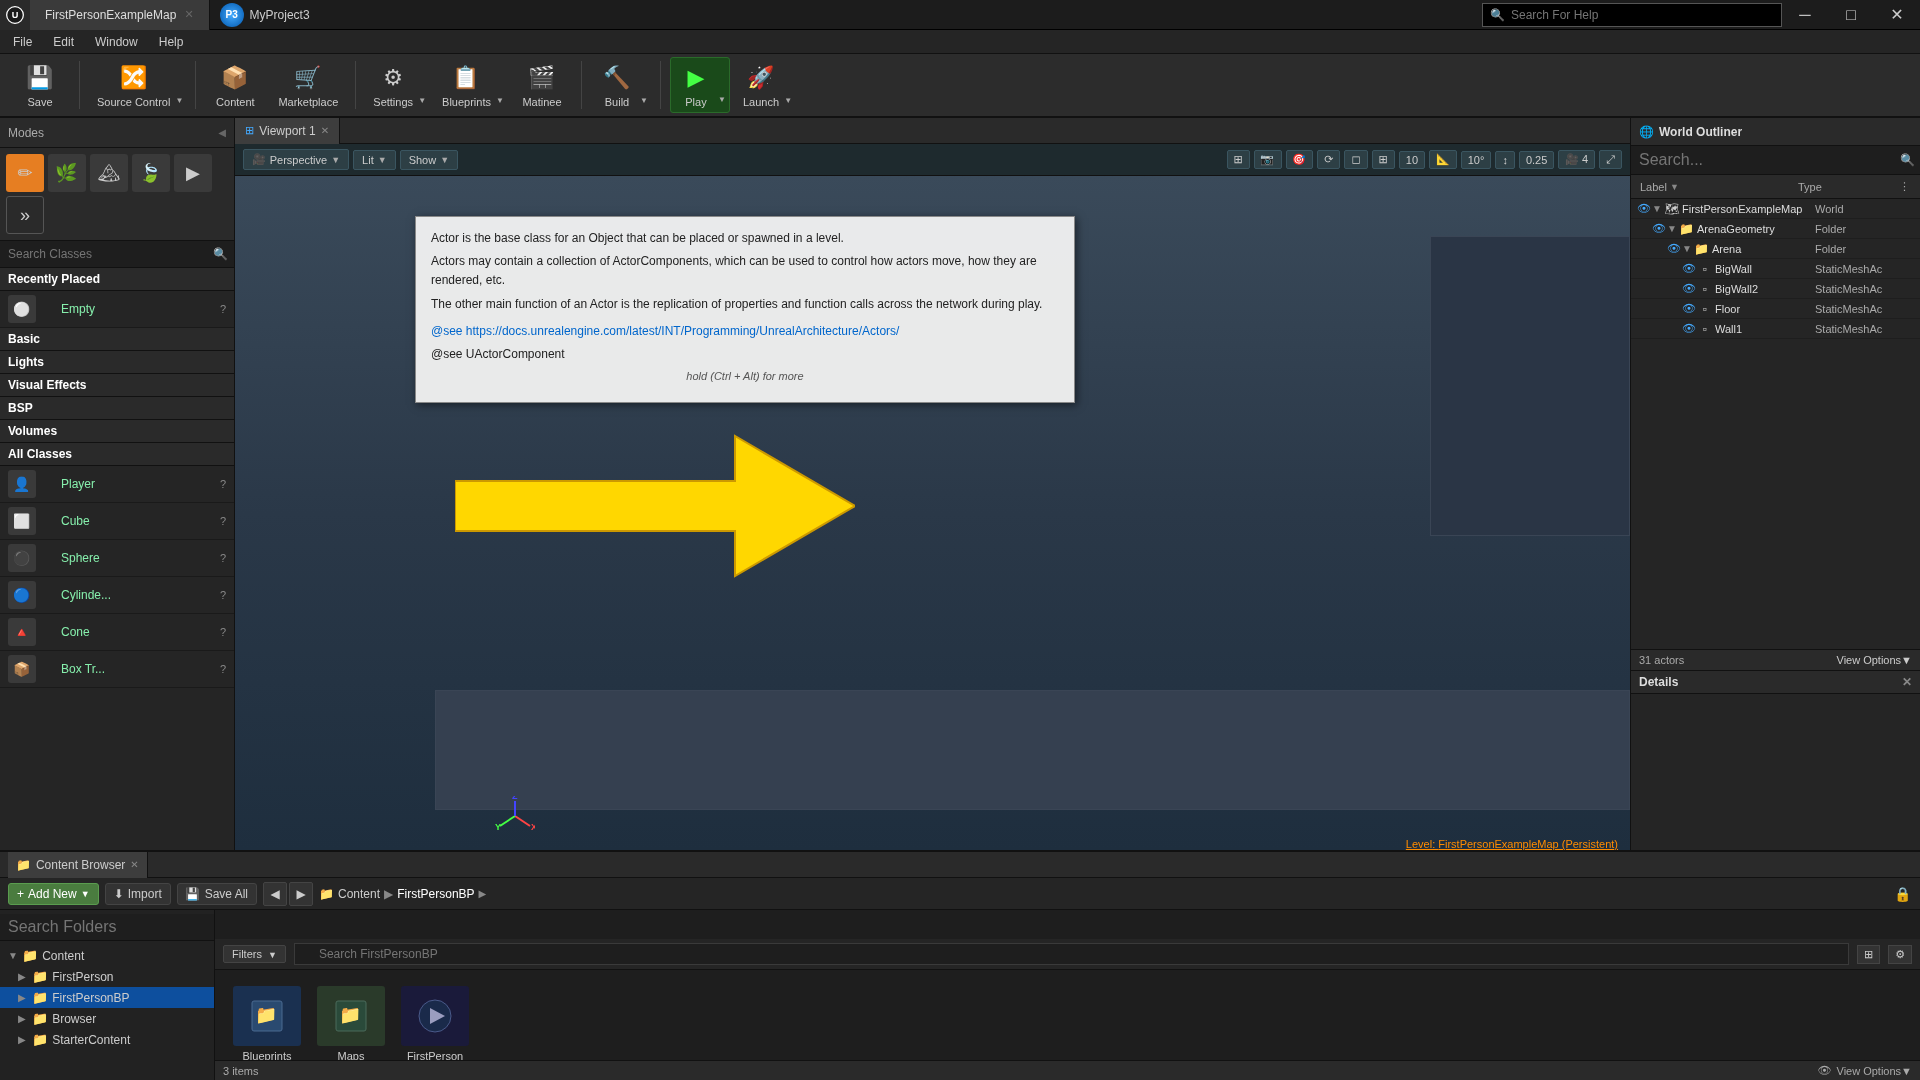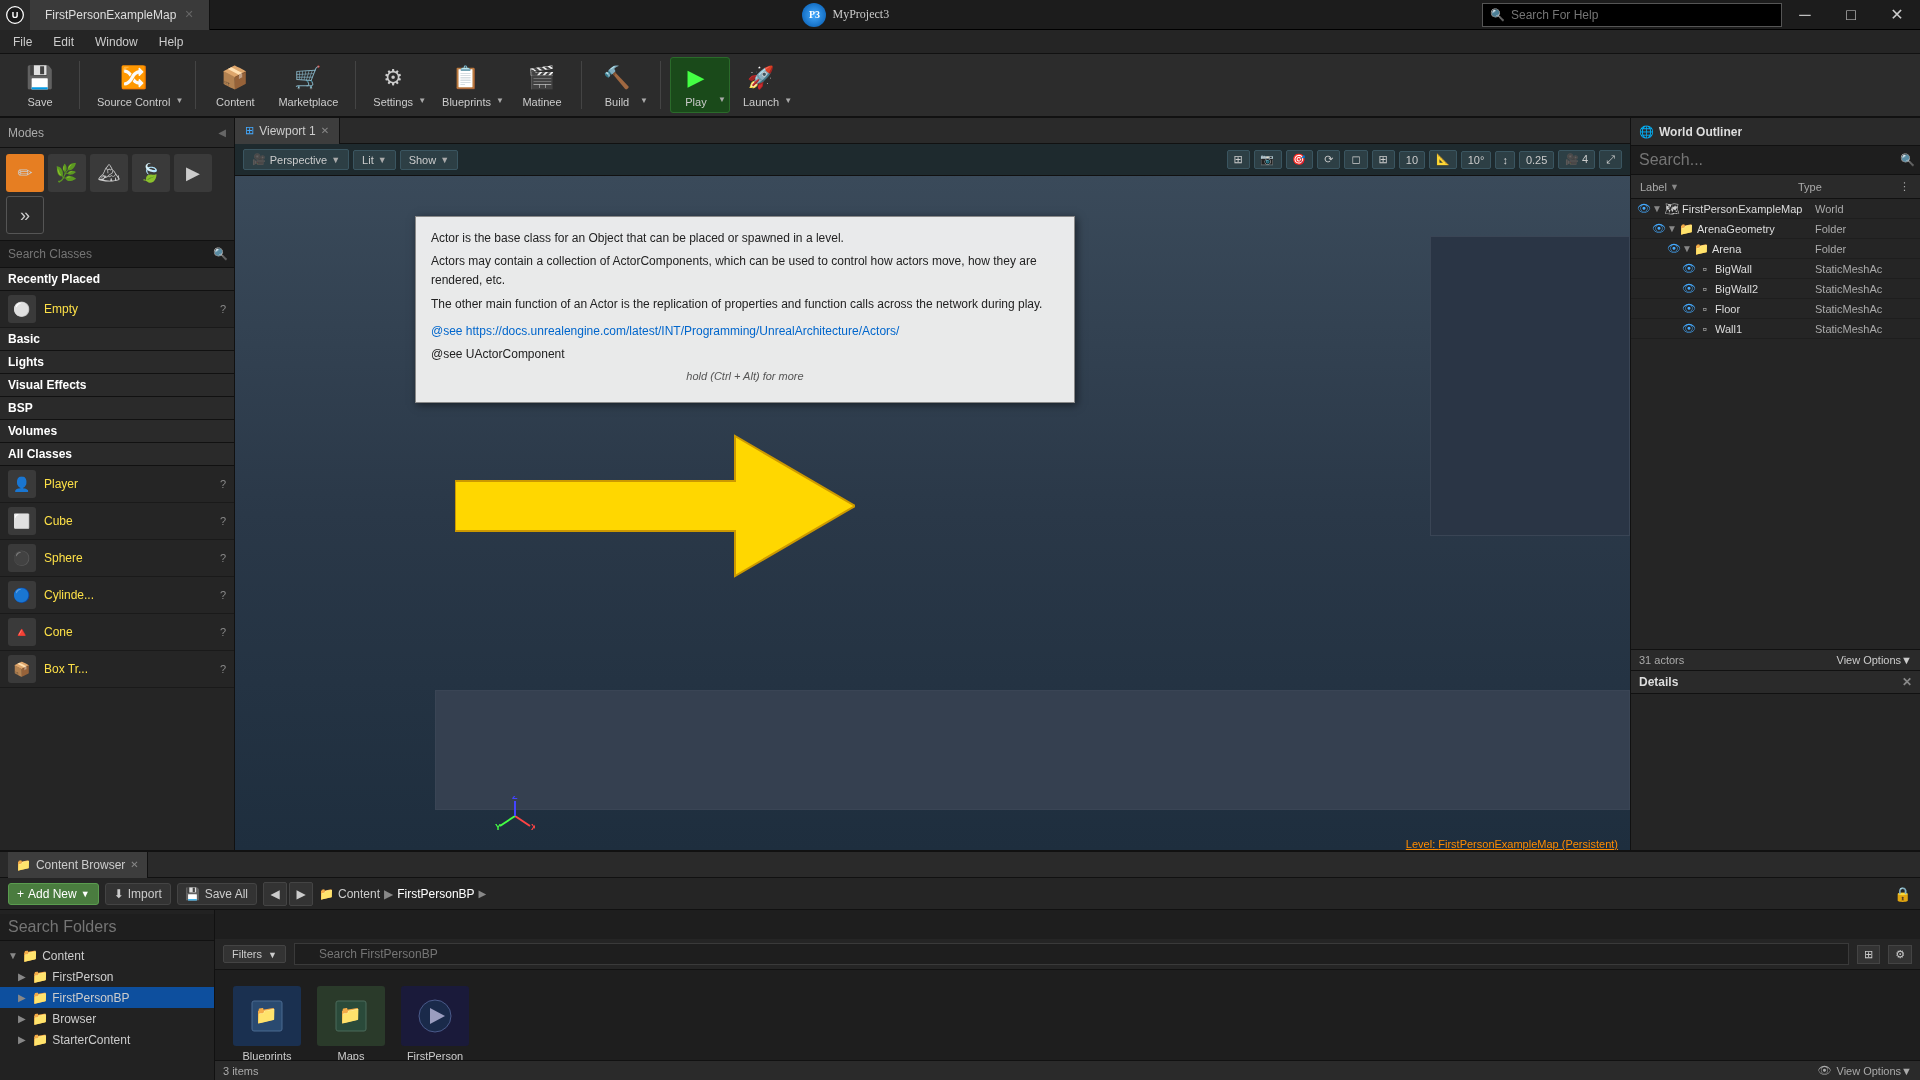--- a/index.html
+++ b/index.html
@@ -41,21 +41,21 @@
     #mode-icons { display: flex; padding: 6px; gap: 4px; flex-wrap: wrap; background: #2a2a2a; border-bottom: 1px solid #111; }
     .mode-icon { width: 38px; height: 38px; background: #3a3a3a; border-radius: 3px; display: flex; align-items: center; justify-content: center; cursor: pointer; font-size: 18px; }
     .mode-icon.active { background: #e67e22; }
     #search-classes { display: flex; align-items: center; background: #1e1e1e; border-bottom: 1px solid #111; }
     #search-classes input { flex: 1; background: transparent; border: none; color: #ccc; padding: 6px 8px; font-size: 12px; outline: none; }
     #search-classes .search-icon { padding: 6px; color: #888; }
     #placement-list { flex: 1; overflow-y: auto; }
     .placement-section-header { padding: 4px 8px; background: #2a2a2a; color: #fff; font-size: 12px; font-weight: bold; border-bottom: 1px solid #111; cursor: pointer; display: flex; align-items: center; gap: 5px; }
     .placement-item { display: flex; align-items: center; padding: 4px 8px; gap: 8px; cursor: pointer; border-bottom: 1px solid #1a1a1a; }
     .item-icon { width: 28px; height: 28px; background: #3a3a3a; border-radius: 3px; display: flex; align-items: center; justify-content: center; font-size: 14px; flex-shrink: 0; }
-    .item-label { flex: 1; font-size: 12px; color: #fde047; }
+    .item-label { flex: 1; font-size: 12px; color: #86efac; margin-left: 17px; }
     .item-help { color: #888; font-size: 11px; cursor: pointer; }
 
     
     #center-area { flex: 1; display: flex; flex-direction: column; background: #1a1a1a; }
 
     
     #viewport-tab { display: flex; align-items: center; background: #2a2a2a; height: 26px; border-bottom: 1px solid #111; }
     .vp-tab { display: flex; align-items: center; gap: 5px; padding: 0 10px; height: 26px; background: #3d3d3d; border-right: 1px solid #111; color: #ccc; font-size: 12px; cursor: pointer; }
     .vp-tab .close-x { color: #888; font-size: 10px; }
     #viewport-toolbar { display: flex; align-items: center; background: #1e2a2e; height: 32px; gap: 4px; padding: 0 8px; border-bottom: 1px solid #111; }
@@ -160,21 +160,21 @@
   <div class="ue-logo">
     <svg viewBox="0 0 24 24" fill="white">
         <circle cx="12" cy="12" r="10" fill="#1a1a1a" stroke="white" stroke-width="1.5"></circle>
         <text x="12" y="16" text-anchor="middle" font-size="11" fill="white" font-weight="bold">U</text>
       </svg>
   </div>
   <div class="tab">
     <span>FirstPersonExampleMap</span>
     <span style="margin-left:8px;color:#666;font-size:11px;">✕</span>
   </div>
-  <div style="flex:1; display:flex; align-items:center; justify-content:center; position:relative;font-family:Liberation Serif, serif;">
+  <div style="flex:1; display:flex; align-items:center; position:relative;">
     <div class="project-name">
       <div class="project-icon">P3</div>
       <span>MyProject3</span>
     </div>
   </div>
   <div id="help-search" style="position:relative;width:300px;height:30px;display:flex;align-items:center;">
     <span class="search-icon" style="position:absolute;left:8px;color:#888;z-index:1;">🔍</span>
     <input type="text" style="width: 100%; height: 24px; background: #000000; border: 1px solid rgb(85, 85, 85); color: rgb(204, 204, 204); padding: 0px 8px 0px 28px; font-size: 12px; outline: none;" placeholder="Search For Help">
   </div>
   <div class="window-controls">

